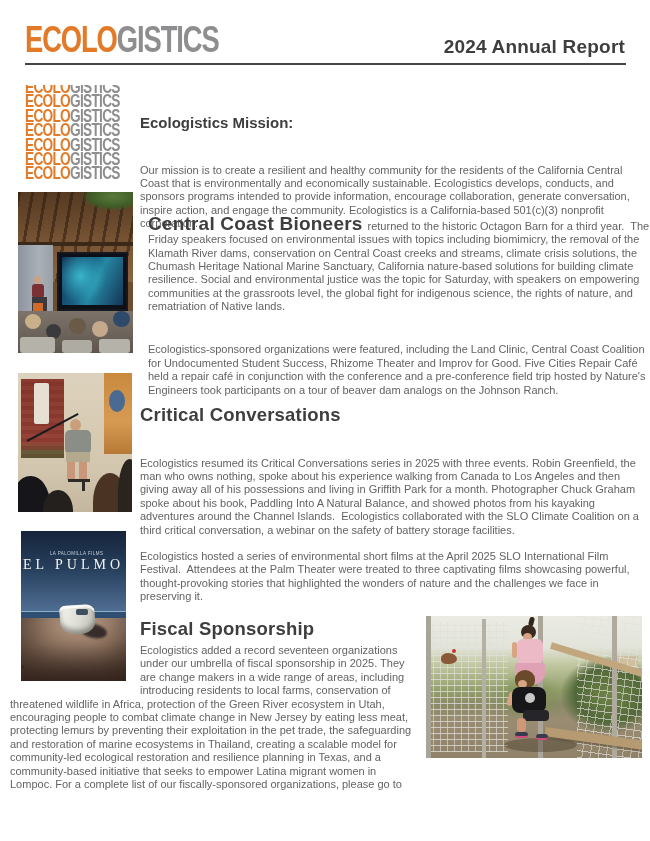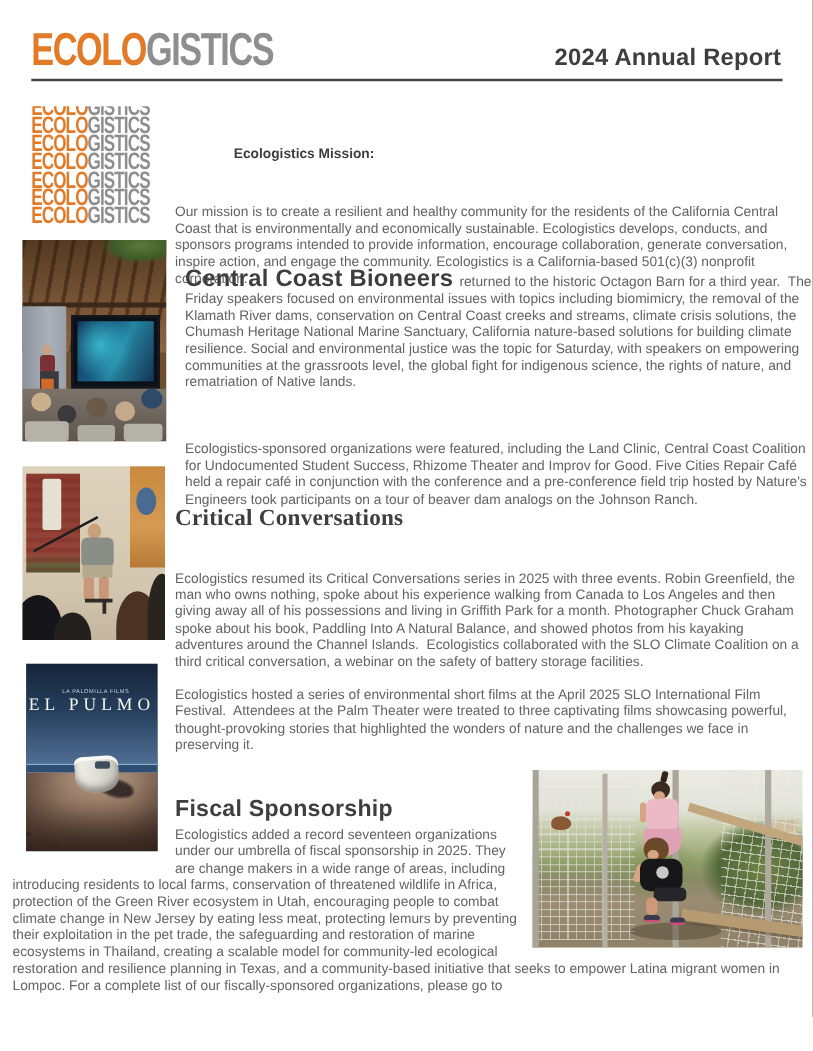--- a/index.html
+++ b/index.html
@@ -21,24 +21,24 @@
     position:absolute; right:25px; top:36px;
     font-size:19px; font-weight:700; color:#3E3E40; letter-spacing:.2px;
   }
   .rule { position:absolute; left:25px; top:63px; width:601px; height:2px; background:#454547; }
 
   
   .txt { position:absolute; font-size:11px; line-height:13.4px; color:#636365; white-space:pre-wrap; }
   .h-red, .h-sec {
     color:#3E3E40; font-weight:700; white-space:normal;
   }
-  .h-sec { font-size:18.5px; line-height:24px; letter-spacing:.2px;font-family:Liberation Serif, serif; }
-  .h-med { font-size:11px; line-height:22px; color:#3E3E40; font-weight:700;margin-left:47px; }
+  .h-sec { font-size:18.5px; line-height:24px; letter-spacing:.2px; }
+  .h-med { font-size:15px; line-height:22px; color:#3E3E40; font-weight:700; }
   .para { margin-top:3px; }
-  .para + .para { margin-top:13px; }
+  .para + .para { margin-top:3px; }
   .h-inline { font-size:19px; font-weight:700; color:#3E3E40; margin-right:5px; letter-spacing:.2px; }
 
   
   .logo-stack { position:absolute; left:25px; top:85px; width:98px; height:98px; overflow:hidden; }
   .ls-row {
     font-size:19px; font-weight:700; letter-spacing:-1px; line-height:14.4px;
     transform:scaleX(.72); transform-origin:left top; white-space:nowrap;
   }
   .ls-row:first-child { margin-top:-5px; }
   .ls-a { color:#E27A27; } .ls-b { color:#8E8E90; }
@@ -163,21 +163,21 @@
   .fi-g2-arm { left:38%; top:53%; width:6px; height:15px; border-radius:3px; background:#d8a584; transform:rotate(18deg); }
   .fi-g2-shorts { left:45%; top:66%; width:26px; height:11px; border-radius:4px; background:#26262a; }
   .fi-g2-leg { left:42%; top:72%; width:9px; height:14px; border-radius:4px; background:#cf9878; }
   .fi-g2-shoe1 { left:41%; top:82%; width:13px; height:6px; border-radius:3px; background:#3a3a4e; border-bottom:2px solid #d04a7a; }
   .fi-g2-shoe2 { left:51%; top:83%; width:12px; height:6px; border-radius:3px; background:#3a3a4e; border-bottom:2px solid #d04a7a; }
   .fi-ground-shadow { left:36%; top:86%; width:34%; height:10%; border-radius:50%; background:rgba(55,42,28,.35); }
 
   
   .fiscal { position:absolute; left:10px; top:616px; width:632px; font-size:11px; line-height:13.4px; }
   .fiscal-indent { float:left; width:130px; height:80px; }
-  .fiscal h2 { font-size:18.5px; line-height:26px; letter-spacing:.2px; color:#3E3E40; margin-bottom:2px;margin-top:18px; }
+  .fiscal h2 { font-size:18.5px; line-height:26px; letter-spacing:.2px; color:#3E3E40; margin-bottom:2px; }
   .fiscal .link { font-weight:700; color:#3E3E40; margin-top:0; text-decoration:none; display:inline-block; }
 </style>
 </head>
 <body>
 
 <div class="page">
 
   <div class="logo"><span class="lg-a">ECOLO</span><span class="lg-b">GISTICS</span></div>
   <div class="report-title">2024 Annual Report</div>
   <div class="rule"></div>

